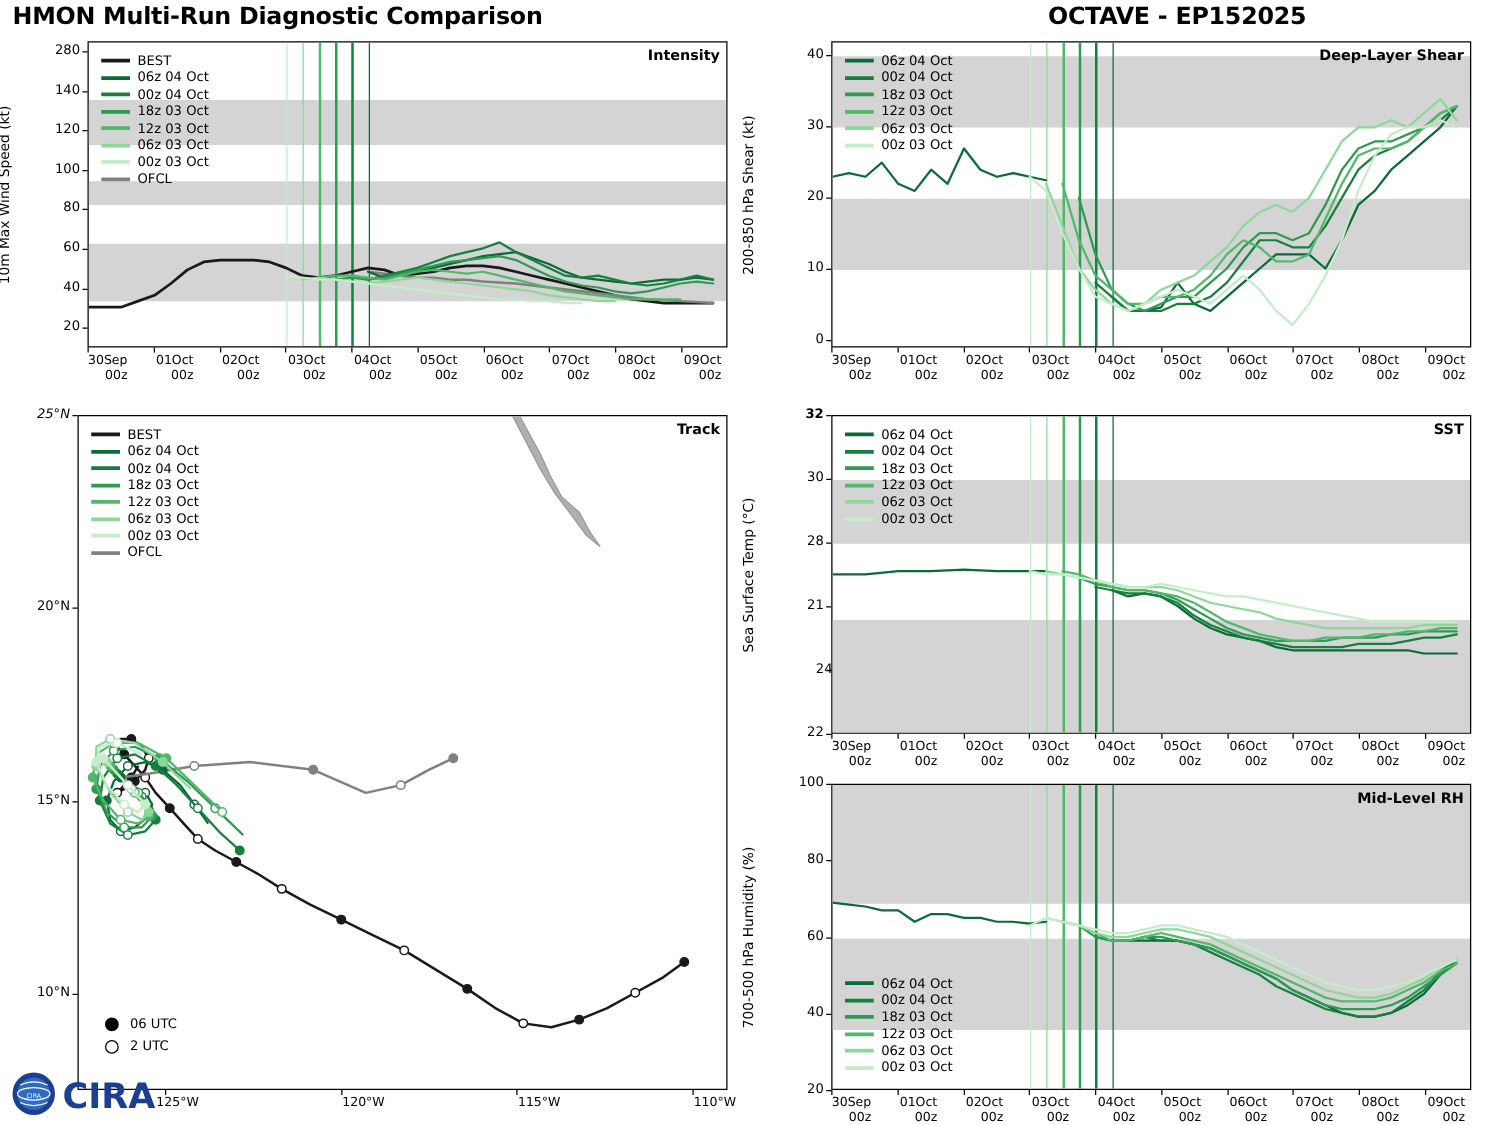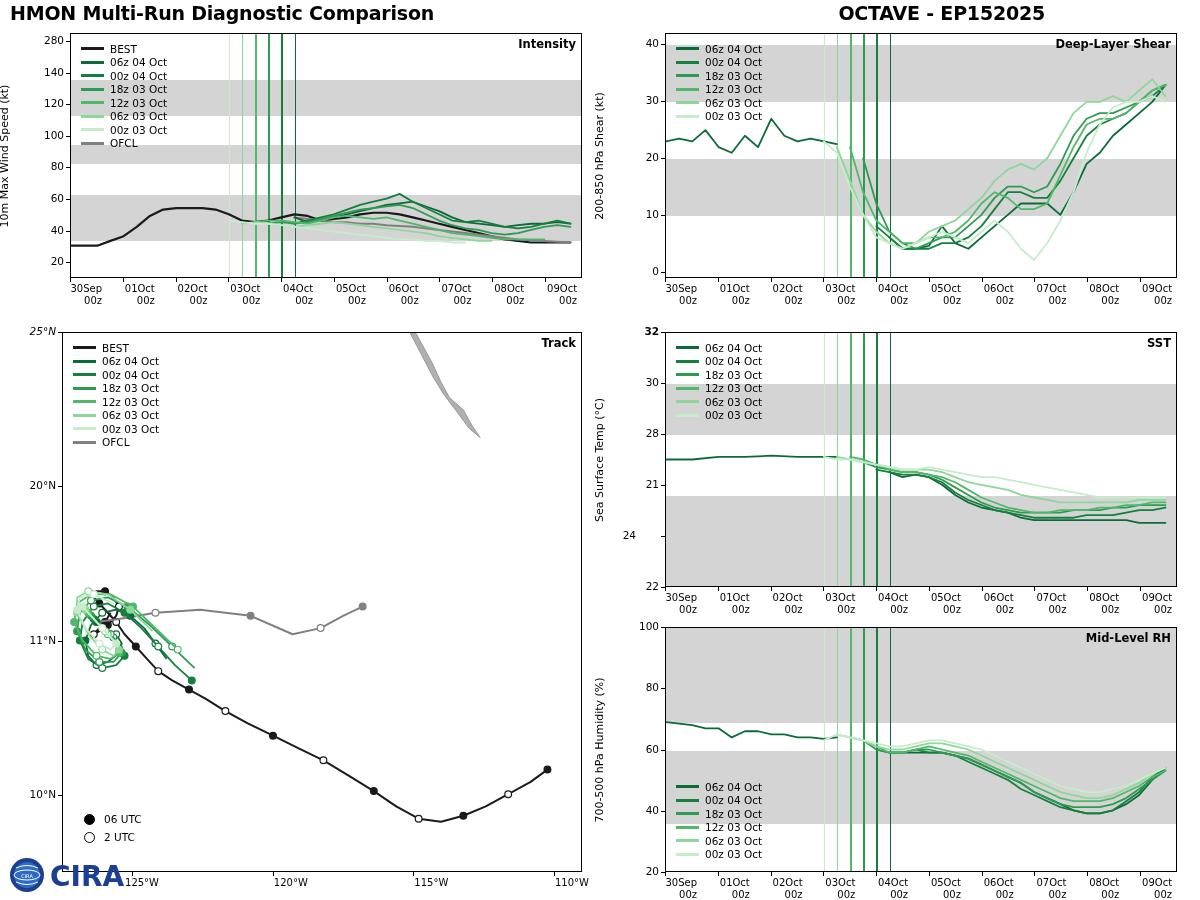--- a/index.html
+++ b/index.html
@@ -316,21 +316,21 @@
           <span class="lbl">06z 03 Oct</span>
         </div>
         <div class="row">
           <span class="swatch" style="background: rgb(198, 236, 202);"></span>
           <span class="lbl">00z 03 Oct</span>
         </div>
       </div>
     </div>
     <div class="ytick" style="left: 619px; top: 580px; width: 40px;">22</div>
     <div class="tickmark" style="left: 661px; top: 587px; width: 4px; height: 1px;"></div>
-    <div class="ytick" style="left: 596px; top: 529px; width: 40px;">24</div>
+    <div class="ytick" style="left: 626px; top: 529px; width: 40px;">24</div>
     <div class="tickmark" style="left: 661px; top: 536px; width: 4px; height: 1px;"></div>
     <div class="ytick" style="left: 619px; top: 478px; width: 40px;">21</div>
     <div class="tickmark" style="left: 661px; top: 485px; width: 4px; height: 1px;"></div>
     <div class="ytick" style="left: 619px; top: 427px; width: 40px;">28</div>
     <div class="tickmark" style="left: 661px; top: 434px; width: 4px; height: 1px;"></div>
     <div class="ytick" style="left: 619px; top: 376px; width: 40px;">30</div>
     <div class="tickmark" style="left: 661px; top: 383px; width: 4px; height: 1px;"></div>
     <div class="ytick" style="left: 619px; top: 325px; width: 40px; font-weight: bold;">32</div>
     <div class="tickmark" style="left: 661px; top: 332px; width: 4px; height: 1px;"></div>
     <div class="ylabel" style="left: 599px; top: 459.5px; transform: translate(-50%, -50%) rotate(-90deg);">Sea Surface Temp (°C)</div>
@@ -604,21 +604,21 @@
           <span class="lbl">00z 03 Oct</span>
         </div>
         <div class="row">
           <span class="swatch" style="background: rgb(128, 128, 128);"></span>
           <span class="lbl">OFCL</span>
         </div>
       </div>
     </div>
     <div class="ytick" style="left: 16px; top: 787.857px; width: 40px;">10°N</div>
     <div class="tickmark" style="left: 58px; top: 794.857px; width: 4px; height: 1px;"></div>
-    <div class="ytick" style="left: 16px; top: 633.571px; width: 40px;">11°N</div>
+    <div class="ytick" style="left: 16px; top: 633.571px; width: 40px;">15°N</div>
     <div class="tickmark" style="left: 58px; top: 640.571px; width: 4px; height: 1px;"></div>
     <div class="ytick" style="left: 16px; top: 479.286px; width: 40px;">20°N</div>
     <div class="tickmark" style="left: 58px; top: 486.286px; width: 4px; height: 1px;"></div>
     <div class="ytick" style="left: 16px; top: 325px; width: 40px; font-style: italic;">25°N</div>
     <div class="tickmark" style="left: 58px; top: 332px; width: 4px; height: 1px;"></div>
     <div class="xtick" style="left: 89px; top: 877px; width: 70px;">125°W</div>
     <div class="tickmark" style="left: 132.27px; top: 872px; width: 1px; height: 4px;"></div>
     <div class="xtick" style="left: 237.811px; top: 877px; width: 70px;">120°W</div>
     <div class="tickmark" style="left: 272.811px; top: 872px; width: 1px; height: 4px;"></div>
     <div class="xtick" style="left: 378.351px; top: 877px; width: 70px;">115°W</div>

